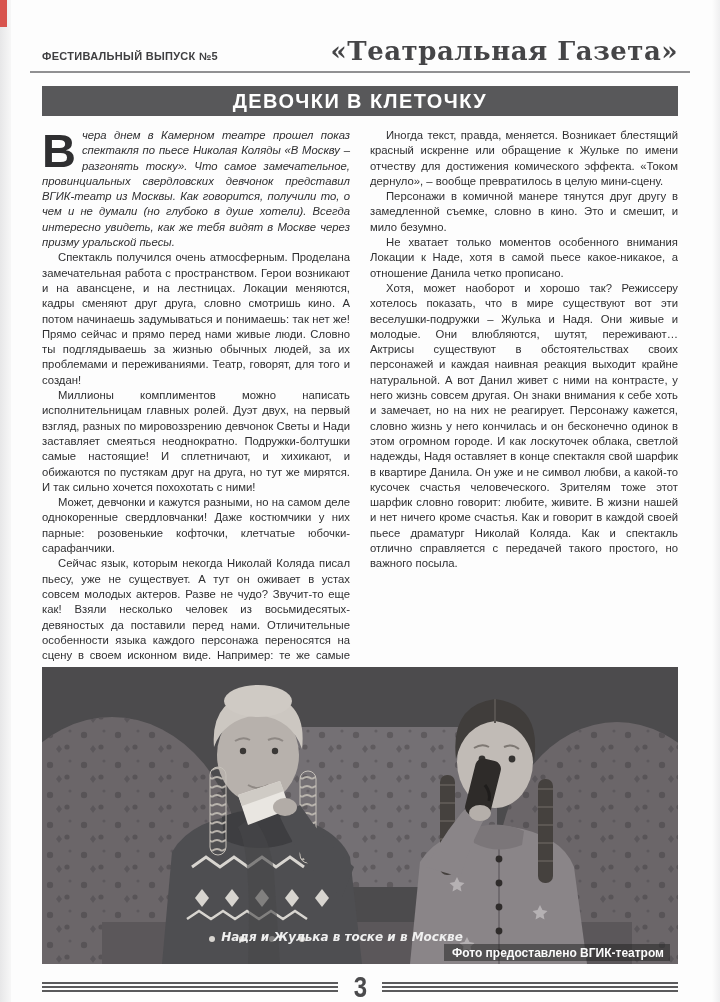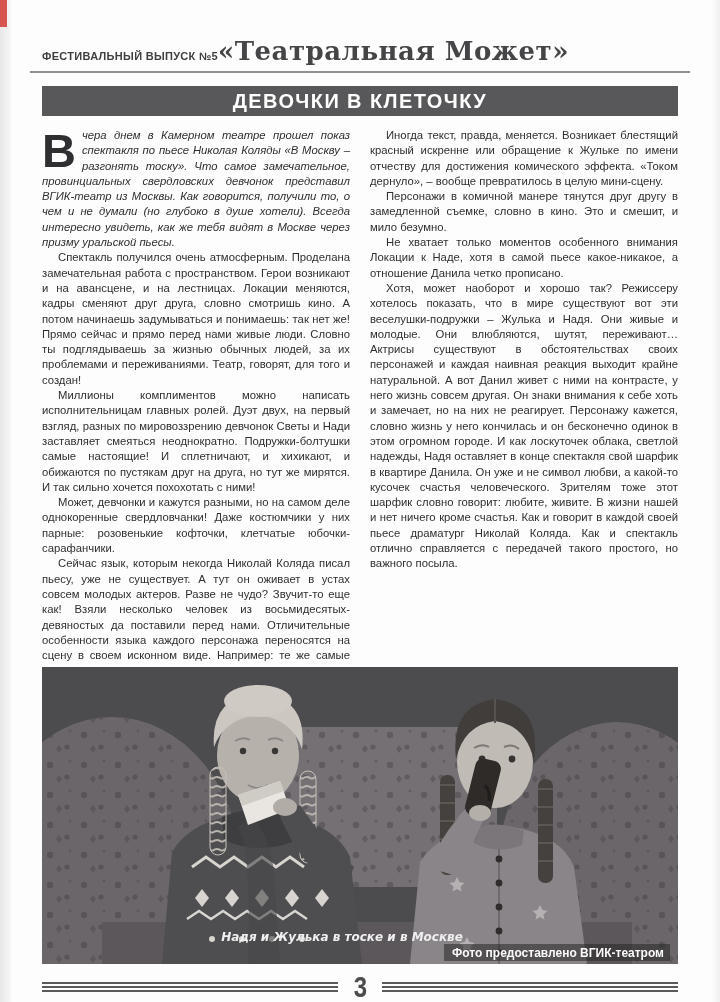--- a/index.html
+++ b/index.html
@@ -8,21 +8,21 @@
     background:#fdfdfd;font-family:"Liberation Sans",sans-serif;
   }
   .edge-left{position:absolute;left:0;top:0;width:11px;height:1002px;
     background:linear-gradient(to right,#e7e7e8,#f7f7f7);}
   .edge-right{position:absolute;right:0;top:0;width:8px;height:1002px;
     background:linear-gradient(to left,#efeff0,#fdfdfd);}
   .red-artifact{position:absolute;left:0;top:0;width:7px;height:27px;background:#d8544e;}
 
   .content{position:absolute;left:42px;top:0;width:636px;}
 
-  .masthead{display:flex;align-items:baseline;padding-top:36px;}
+  .masthead{display:flex;justify-content:space-between;align-items:baseline;padding-top:36px;}
   .issue{font-size:11px;font-weight:bold;color:#3f3f41;letter-spacing:.3px;}
   .gazette{font-family:"DejaVu Serif","Liberation Serif",serif;font-size:26px;font-weight:bold;
     color:#454547;letter-spacing:.5px;}
   .head-rule{height:2px;background:#909092;margin:5px -12px 0 -12px;}
 
   .banner{margin-top:13px;height:30px;background:#58585a;display:flex;align-items:center;justify-content:center;text-align:center;}
   .banner span{color:#fff;font-weight:bold;font-size:21px;letter-spacing:1.5px;transform:scaleX(.95);}
 
   .columns{margin-top:12px;display:flex;gap:20px;height:537px;overflow:hidden;}
   .col{width:308px;font-size:11.3px;line-height:15.3px;color:#2f2f31;text-align:justify;
@@ -43,21 +43,21 @@
 <body>
 
 <div class="edge-left"></div>
 <div class="edge-right"></div>
 <div class="red-artifact"></div>
 
 <div class="content">
 
   <div class="masthead">
     <span class="issue">ФЕСТИВАЛЬНЫЙ ВЫПУСК №5</span>
-    <span class="gazette">«Театральная Может»</span>
+    <span class="gazette">«Театральная Газета»</span>
   </div>
   <div class="head-rule"></div>
 
   <div class="banner">
     <span>ДЕВОЧКИ В КЛЕТОЧКУ</span>
   </div>
 
   <div class="columns">
     <div class="col">
       <p class="lead"><span class="dropcap">В</span><span>чера днем в Камерном театре прошел показ спектакля по пьесе Николая Коляды «В Москву – разгонять тоску». Что самое замечательное, провинциальных свердловских девчонок представил ВГИК-театр из Москвы. Как говорится, получили то, о чем и не думали (но глубоко в душе хотели). Всегда интересно увидеть, как же тебя видят в Москве через призму уральской пьесы.</span></p>

